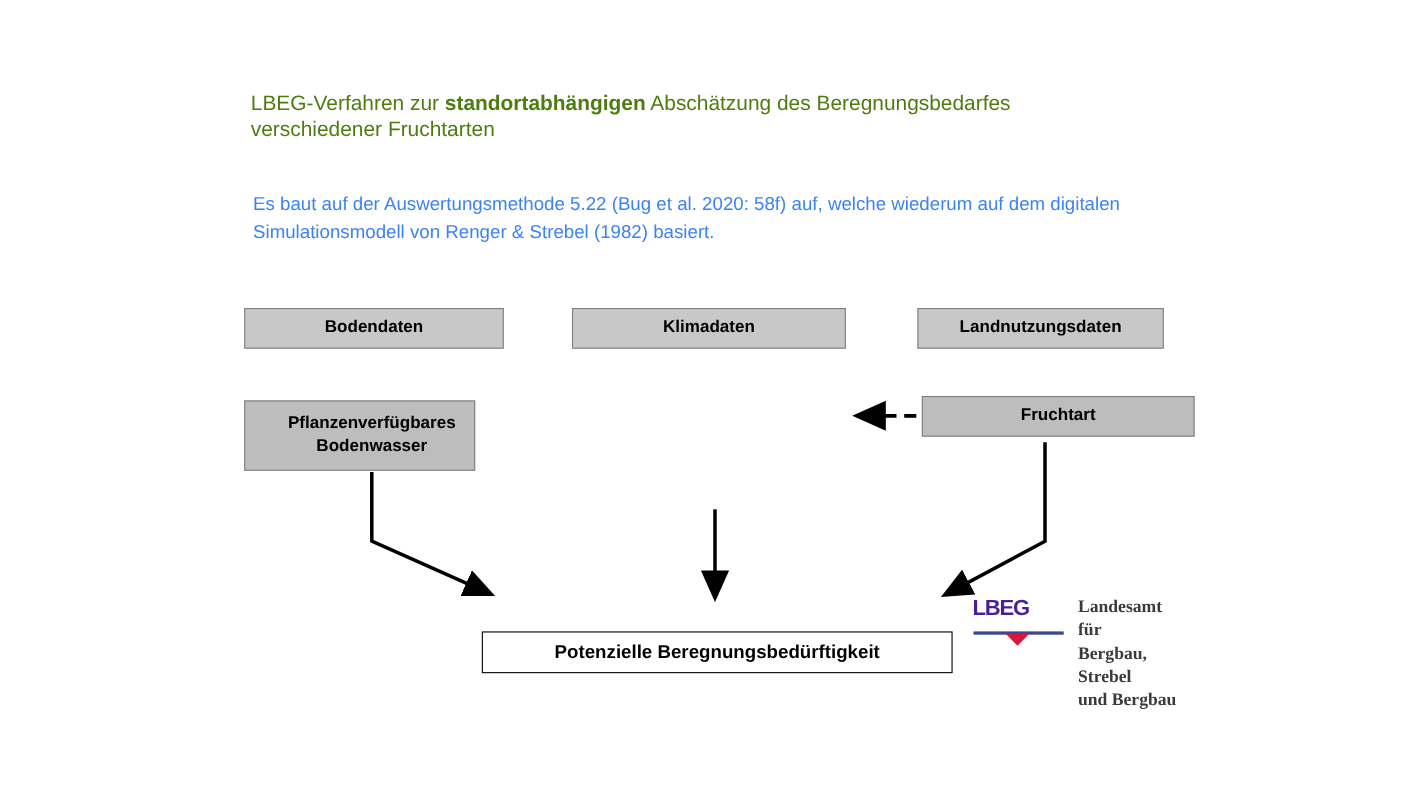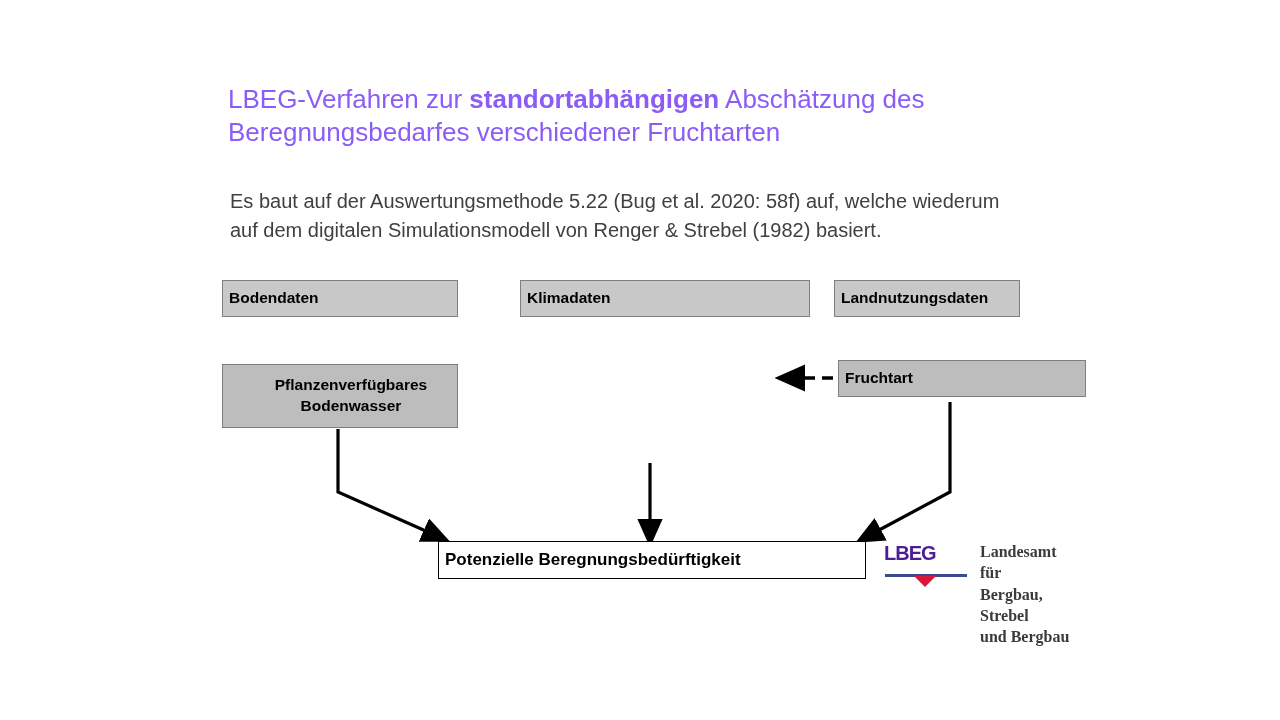--- a/index.html
+++ b/index.html
@@ -19,72 +19,72 @@
     left: 0; top: 0;
     width: 1280px;
     height: 720px;
   }
   
   .title {
     position: absolute;
     left: 228px;
     top: 83px;
     width: 800px;
-    font-size: 26px;
+    font-size: 19px;
     line-height: 1.28;
-    color: #8b5cf6;
+    color: #4d7c0f;
     font-weight: 400;
   }
   .title .strong {
     font-weight: 700;
   }
   .subtitle {
     position: absolute;
     left: 230px;
     top: 174px;
     width: 790px;
-    font-size: 20px;
+    font-size: 17px;
     line-height: 1.45;
-    color: #404040;
+    color: #3b82f6;
     font-weight: 400;
-    margin-top: 13px;
   }
   
   .box {
     position: absolute;
     box-sizing: border-box;
     background: #bdbdbd;
     border: 1px solid #7f7f7f;
     color: #000000;
     font-weight: 700;
     font-size: 15.5px;
     line-height: 1.35;
     display: flex;
     align-items: center;
+    justify-content: center;
     text-align: center;
     padding: 2px 6px;
   }
   .box.light {
     background: #c8c8c8;
   }
   .box.white {
     background: #ffffff;
     border: 1.5px solid #000000;
     font-size: 17px;
   }
   
   #box-bodendaten   { left: 222px; top: 280px; width: 236px; height: 37px; }
-  #box-klimadaten   { left: 520px; top: 280px; width: 290px; height: 37px; }
-  #box-landnutzung  { left: 834px; top: 280px; width: 186px; height: 37px; }
-  
-  #box-bodenwasser  { left: 222px; top: 364px; width: 236px; height: 64px; padding-left: 28px; }
+  #box-klimadaten   { left: 520px; top: 280px; width: 249px; height: 37px; }
+  #box-landnutzung  { left: 834px; top: 280px; width: 224px; height: 37px; }
+  
+  #box-bodenwasser  { left: 222px; top: 364px; width: 210px; height: 64px; padding-left: 28px; }
   #box-wasserbilanz { left: 520px; top: 364px; width: 260px; height: 98px; }
   #box-fruchtart    { left: 838px; top: 360px; width: 248px; height: 37px; }
   
-  #box-result       { left: 438px; top: 541px; width: 428px; height: 38px; }
+  #box-result       { left: 438px; top: 574px; width: 428px; height: 38px; }
 
   
   .arrows {
     position: absolute;
     left: 0; top: 0;
     width: 1280px;
     height: 720px;
     pointer-events: none;
   }
   

